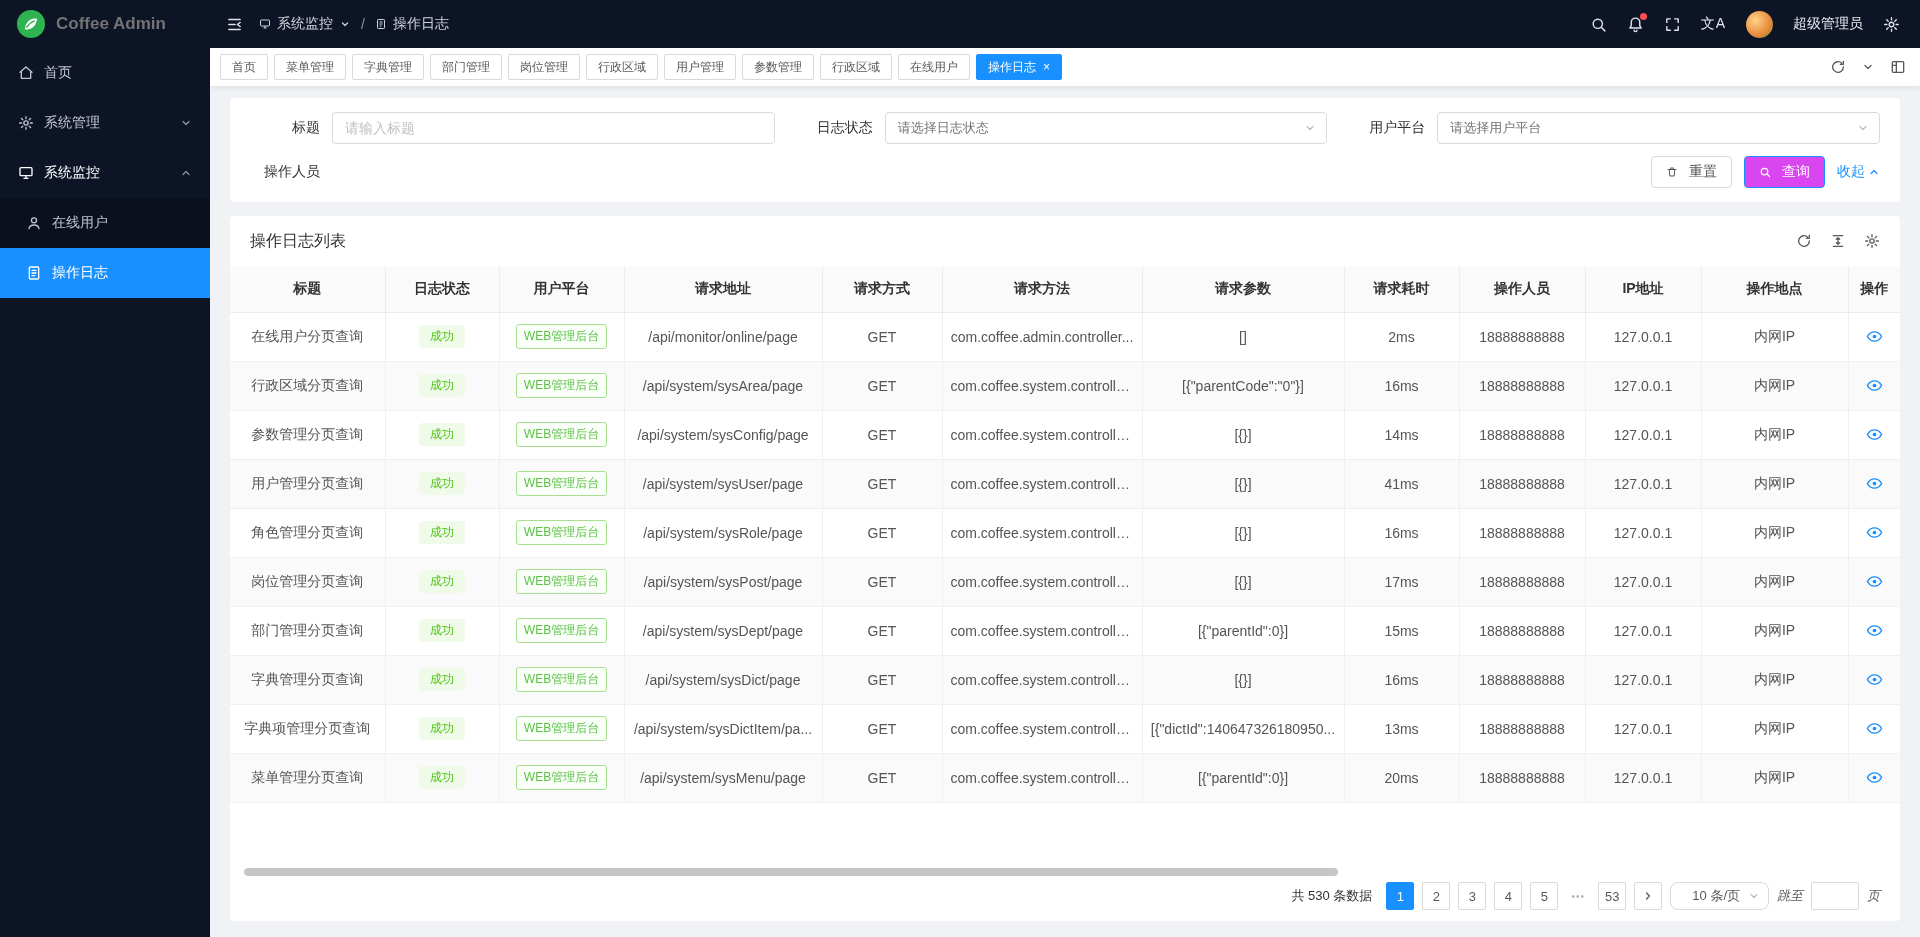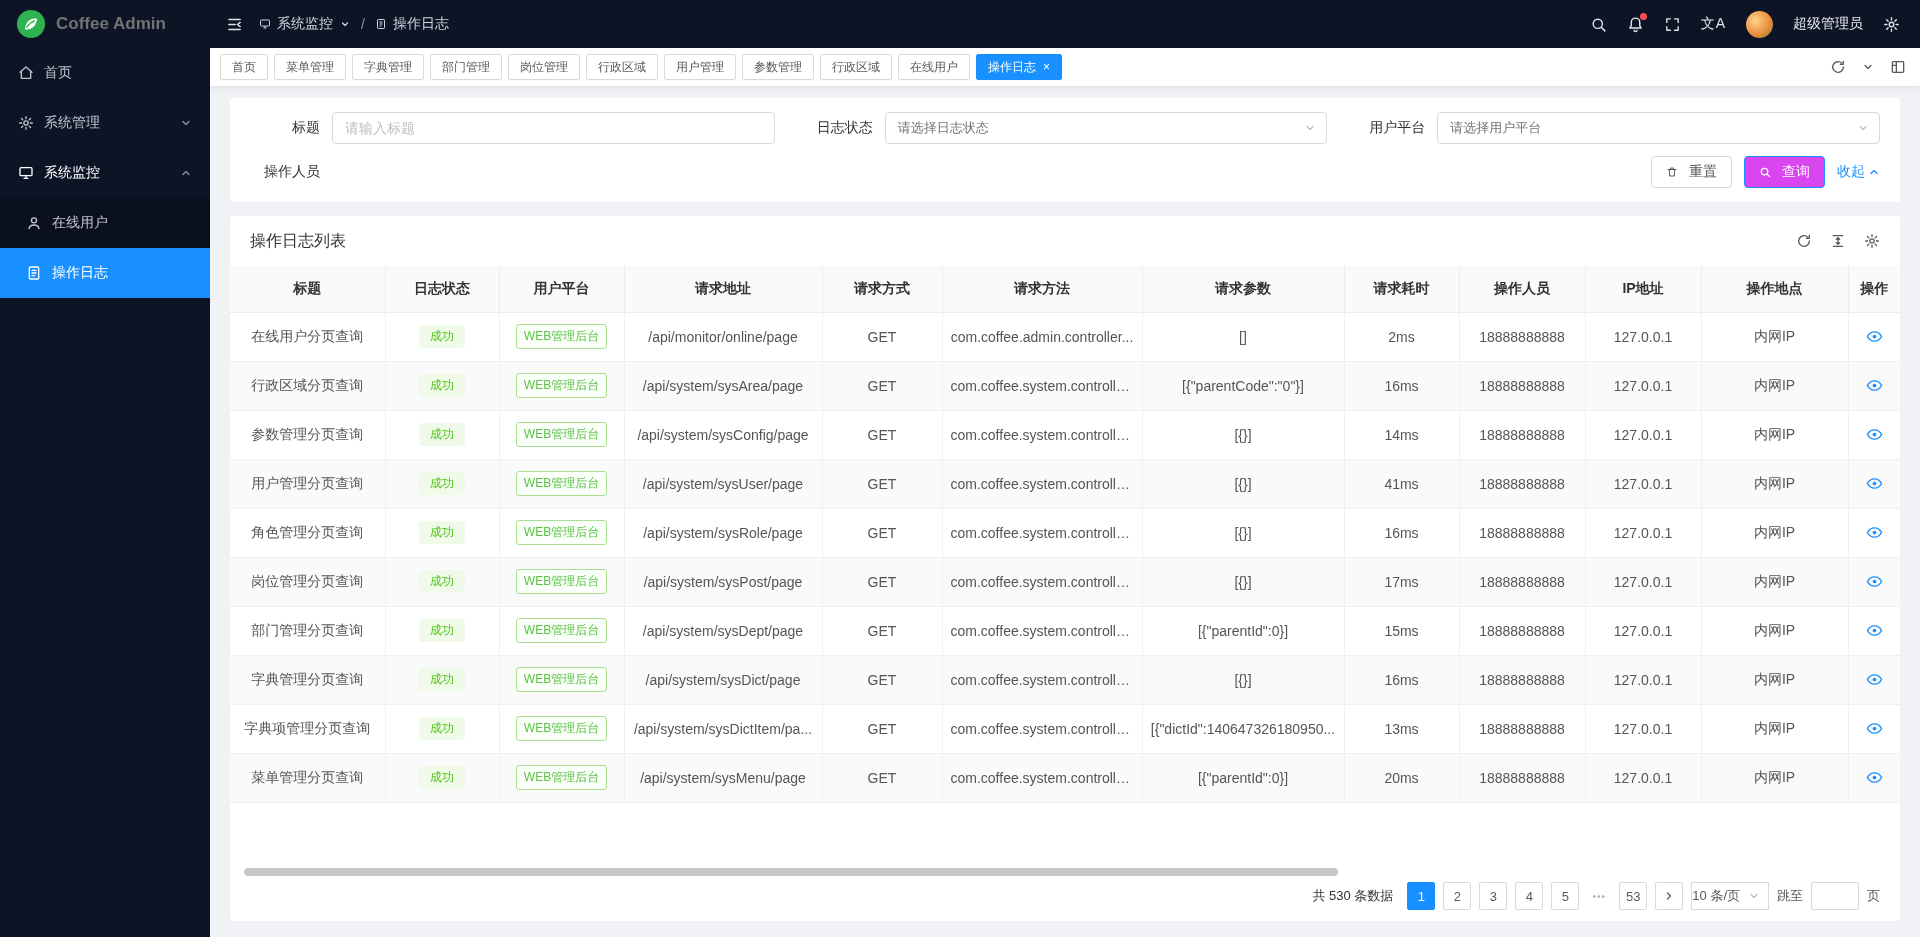--- a/index.html
+++ b/index.html
@@ -87,23 +87,23 @@
   .hscroll { height:10px; margin:0 6px; position:relative; flex-shrink:0; }
   .hscroll-thumb { position:absolute; left:8px; top:1px; height:8px; width:66%; background:#c6c6c6; border-radius:4px; cursor:pointer; }
 
   
   .pagination { height:44px; flex-shrink:0; display:flex; align-items:center; justify-content:flex-end; gap:8px; padding:0 20px 6px; font-size:13px; color:#333; }
   .pg-total { margin-right:6px; font-size:13px; }
   .pg-pages { display:flex; align-items:center; gap:8px; }
   .page-btn { min-width:28px; height:28px; padding:0 4px; border:1px solid #d9d9d9; border-radius:2px; background:#fff; display:inline-flex; align-items:center; justify-content:center; font-size:13px; color:#595959; cursor:pointer; }
   .page-btn.active { background:#1890ff; border-color:#1890ff; color:#fff; }
   .page-dots { min-width:24px; text-align:center; color:#b3b3b3; letter-spacing:1px; font-size:10px; cursor:pointer; }
-  .pg-size { height:28px; border:1px solid #d9d9d9; border-radius:0; background:#fff; display:inline-flex; align-items:center; gap:8px; padding:0 8px 0 0; cursor:pointer; color:#595959; }
+  .pg-size { height:28px; border:1px solid #d9d9d9; border-radius:8px; background:#fff; display:inline-flex; align-items:center; gap:8px; padding:0 8px 0 21px; cursor:pointer; color:#595959; }
   .pg-size .caret { color:#bfbfbf; }
-  .pg-jump-label { color:#595959; }
+  .pg-jump-label { color:#595959;font-style:italic; }
   .pg-jump-input { width:48px; height:28px; border:1px solid #d9d9d9; border-radius:2px; outline:none; padding:0 6px; font-family:inherit; font-size:13px; }
 </style>
 </head>
 <body>
 
 <div class="app">
 
   <aside class="sidebar">
     <div class="logo-row">
       <svg class="logo-badge" viewBox="0 0 32 32">

